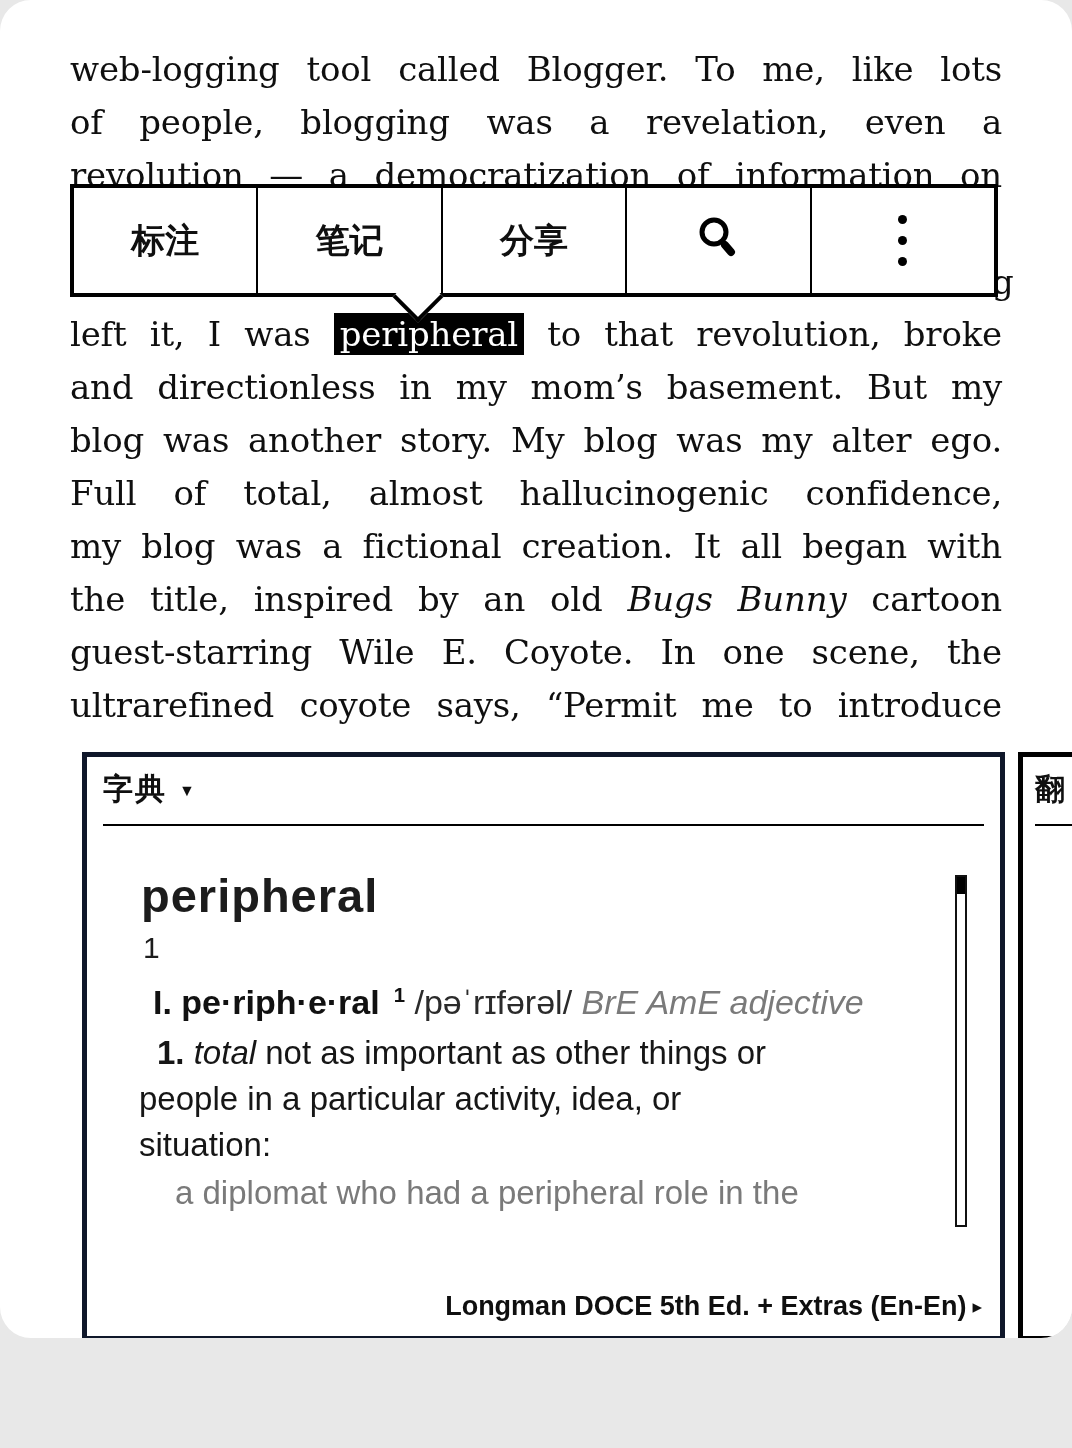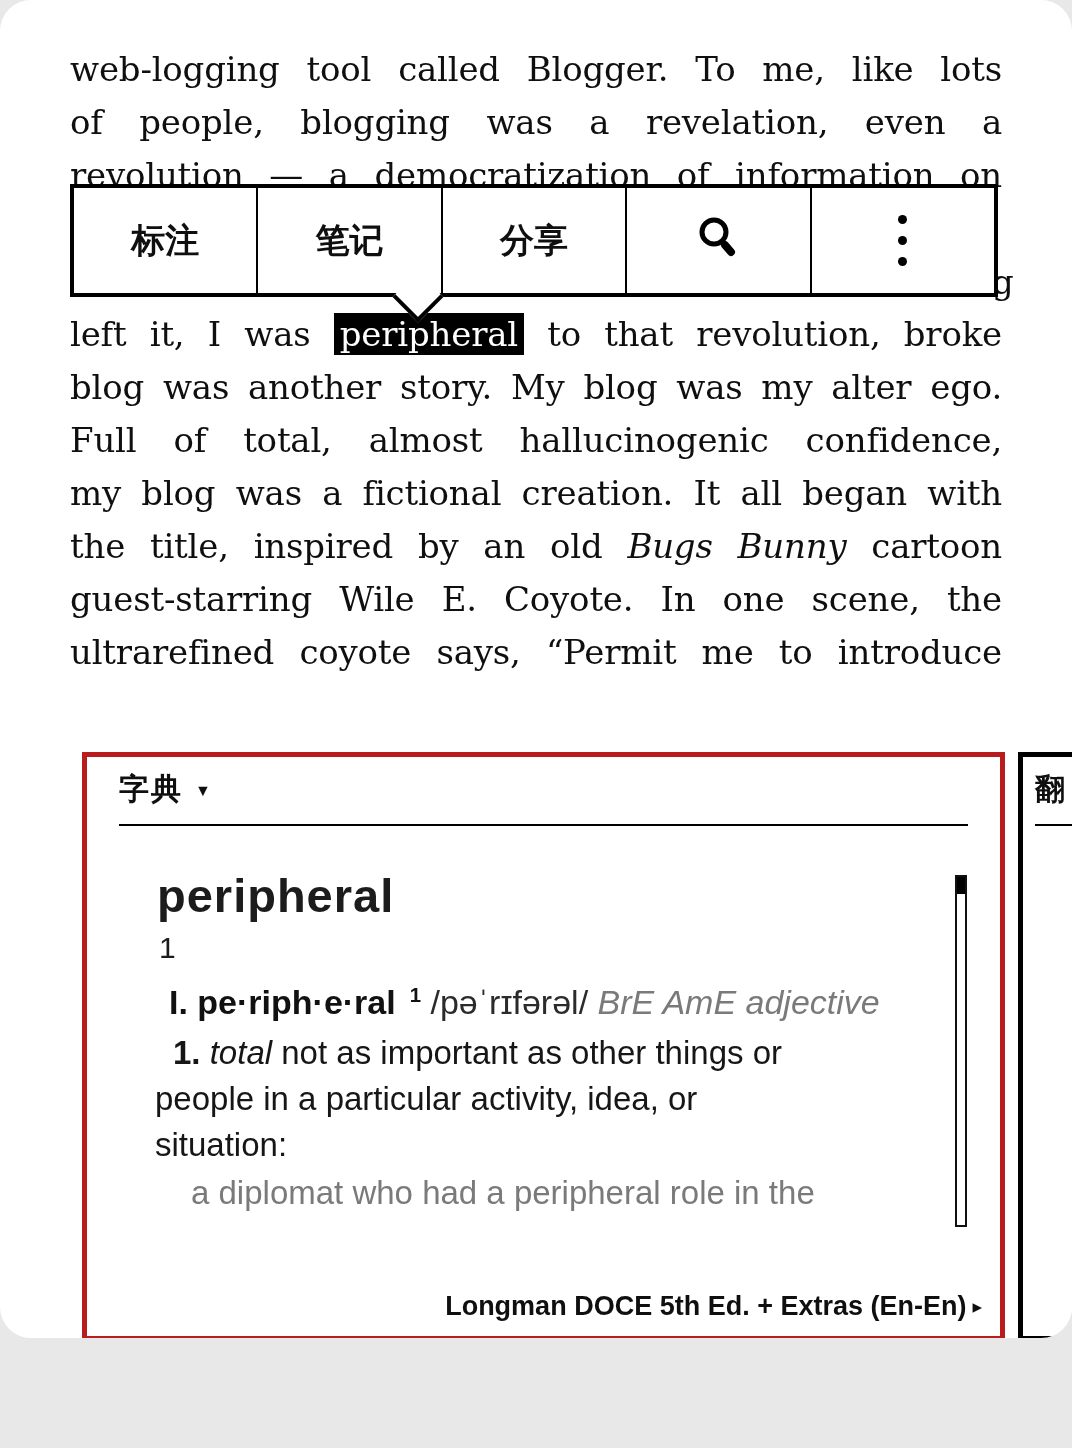--- a/index.html
+++ b/index.html
@@ -19,21 +19,21 @@
   .tcell{flex:1;display:flex;align-items:center;justify-content:center;
          font-family:"Liberation Sans","DejaVu Sans",sans-serif;font-weight:bold;font-size:34px;}
   .tcell + .tcell{border-left:2px solid #000;}
   .kebab{display:flex;flex-direction:column;gap:12px;}
   .kebab i{width:9px;height:9px;border-radius:50%;background:#000;}
   .caret{position:absolute;left:400px;top:279px;width:32px;height:32px;background:#fff;
          border-right:4px solid #000;border-bottom:4px solid #000;transform:rotate(45deg);z-index:6;}
 
   
   .dict{position:absolute;left:82px;top:752px;width:923px;height:589px;background:#fff;
-        border:5px solid #b91c1c;box-sizing:border-box;z-index:4;padding:12px 32px;
+        border:5px solid #0f172a;box-sizing:border-box;z-index:4;padding:12px 16px;
         font-family:"Liberation Sans","DejaVu Sans",sans-serif;}
   .dict-head{font-size:30px;font-weight:bold;letter-spacing:2px;}
   .dict-head .dd{font-size:16px;margin-left:12px;vertical-align:3px;}
   .rule{margin-top:14px;border-top:2px solid #000;}
   .headword{margin:42px 0 0 38px;font-size:47px;font-weight:600;color:#1c1c1c;letter-spacing:1px;}
   .sensenum{margin:8px 0 0 40px;font-size:30px;color:#1c1c1c;}
   .entry{margin:18px 0 0 36px;font-size:34px;color:#2b2b2b;}
   .entry .b{font-weight:bold;color:#111;margin-left:14px;}
   .entry sup{font-size:0.6em;}
   .entry .meta{font-style:italic;color:#7a7a7a;}
@@ -71,20 +71,21 @@
 
   <div class="para" style="top:43px;">
     <div class="bline">web-logging tool called Blogger. To me, like lots</div>
     <div class="bline">of people, blogging was a revelation, even a</div>
     <div class="bline">revolution — a democratization of information on</div>
   </div>
   <span class="frag">g</span>
 
   <div class="para" style="top:308px;">
     <div class="bline"><span>left it, I was </span><span class="hl">peripheral</span><span> to that revolution, broke</span></div>
+    <div class="bline">and directionless in my mom’s basement. But my</div>
     <div class="bline">blog was another story. My blog was my alter ego.</div>
     <div class="bline">Full of total, almost hallucinogenic confidence,</div>
     <div class="bline">my blog was a fictional creation. It all began with</div>
     <div class="bline"><span>the title, inspired by an old </span><i>Bugs Bunny</i><span> cartoon</span></div>
     <div class="bline">guest-starring Wile E. Coyote. In one scene, the</div>
     <div class="bline">ultrarefined coyote says, “Permit me to introduce</div>
   </div>
 
   <div class="toolbar">
     <div class="tcell">

